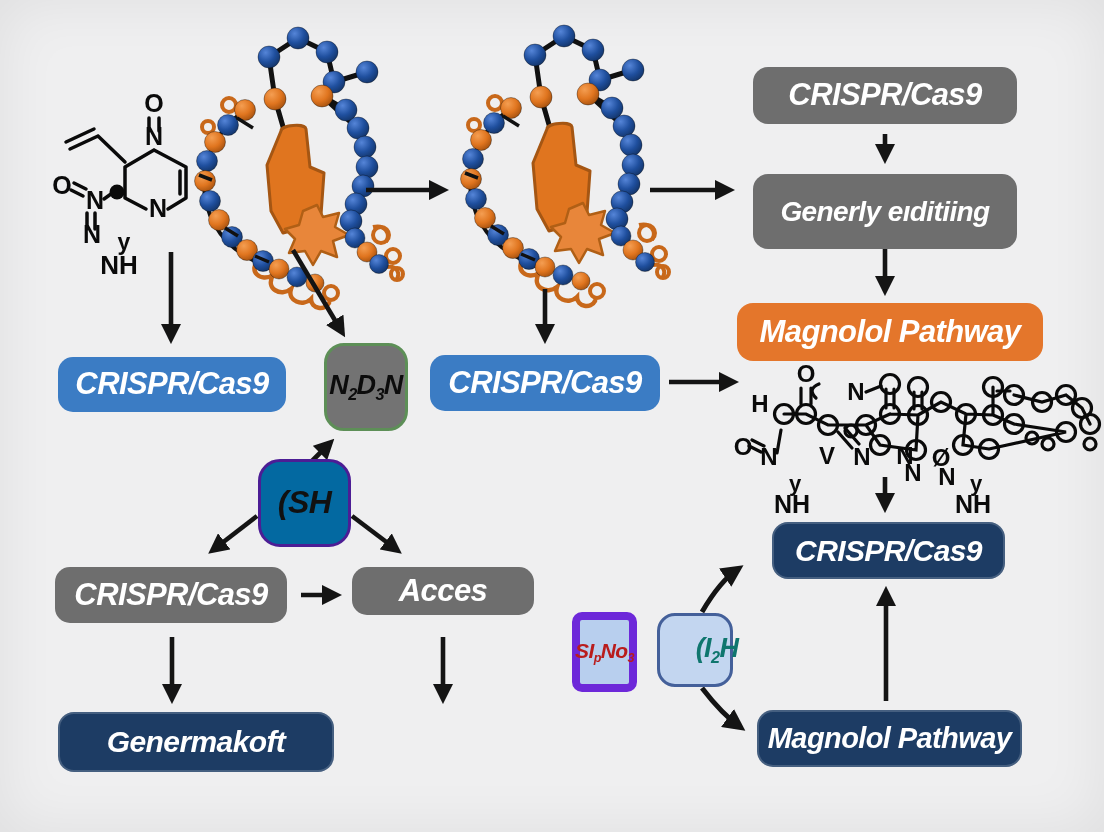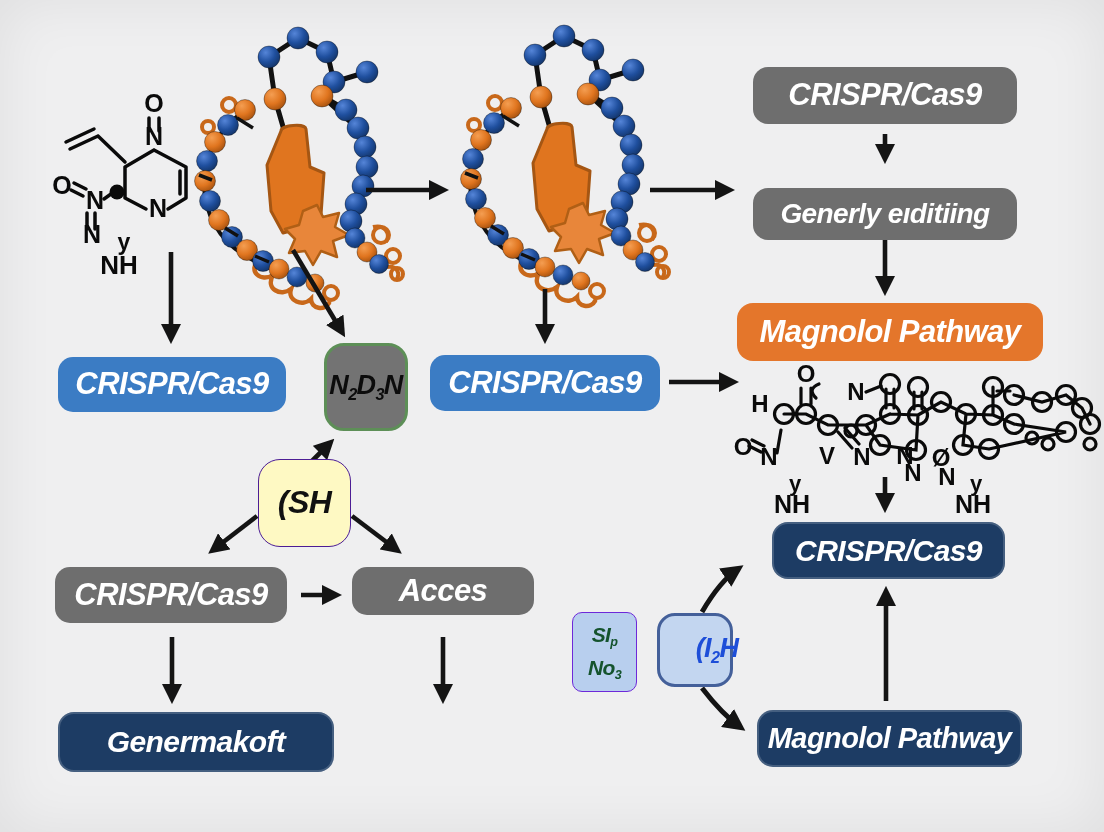--- a/index.html
+++ b/index.html
@@ -13,23 +13,23 @@
     position:absolute;display:flex;align-items:center;justify-content:center;
     font-weight:bold;letter-spacing:-0.6px;text-align:center;line-height:1.05;
     box-sizing:border-box;
     font-style:italic;
   }
   .gray{background:#6e6e6e;color:#fff;border-radius:15px;font-size:31px;}
   .blue{background:#3b7cc4;color:#fff;border-radius:15px;font-size:31px;}
   .navy{background:#1d3c64;color:#fff;border-radius:16px;font-size:30px;box-shadow:inset 0 0 0 2px rgba(255,255,255,0.18);}
   .orange{background:#e4762b;color:#fff;border-radius:16px;font-size:31px;}
   .green{background:#737373;border:3px solid #5d8f57;border-radius:20px;color:#0c0c0c;font-size:27px;}
-  .lblue{background:#fef9c3;border:1px solid #4c1d95;border-radius:22px;color:#111;font-size:32px;}
-  .i2hbox{background:#c3d6f0;border:3px solid #44609a;border-radius:18px;color:#1d4ed8;font-size:27px;padding-left:44px;}
-  .slpbox{background:#b8cfee;border:1px solid #6d28d9;border-radius:10px;color:#14532d;font-size:21px;flex-direction:column;line-height:1.5;}
+  .lblue{background:#0369a1;border:3px solid #4c1d95;border-radius:22px;color:#111;font-size:32px;}
+  .i2hbox{background:#c3d6f0;border:3px solid #44609a;border-radius:18px;color:#0f766e;font-size:27px;padding-left:44px;}
+  .slpbox{background:#b8cfee;border:8px solid #6d28d9;border-radius:10px;color:#b91c1c;font-size:21px;flex-direction:row;line-height:1.5;}
   .sb{font-size:0.6em;vertical-align:-0.35em;font-weight:bold;}
   .fs28{font-size:28px;}
   .fs29{font-size:29px;}
 </style>
 </head>
 <body>
 
 <div class="canvas">
 
   <svg class="layer" width="1104" height="832" viewBox="0 0 1104 832">
@@ -185,21 +185,21 @@
         <text x="976" y="491" font-size="22">y</text>
         <text x="973" y="513" font-size="25">NH</text>
       </g>
     </g>
   </svg>
 
   <div class="box gray" style="left:753px;top:67px;width:264px;height:57px">
     <span>CRISPR/Cas9</span>
   </div>
 
-  <div class="box gray fs28" style="left:753px;top:188px;width:264px;height:52px">
+  <div class="box gray fs28" style="left:753px;top:174px;width:264px;height:75px">
     <span>Generly eıditiing</span>
   </div>
 
   <div class="box orange" style="left:737px;top:303px;width:306px;height:58px">
     <span>Magnolol Pathway</span>
   </div>
 
   <div class="box blue" style="left:58px;top:357px;width:228px;height:55px">
     <span>CRISPR/Cas9</span>
   </div>

